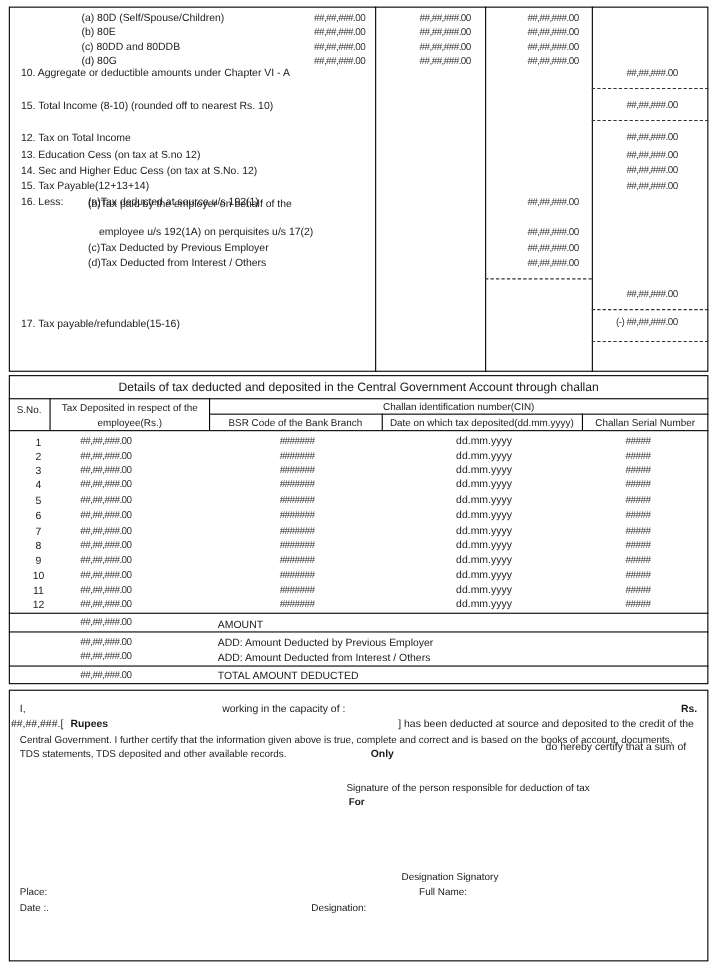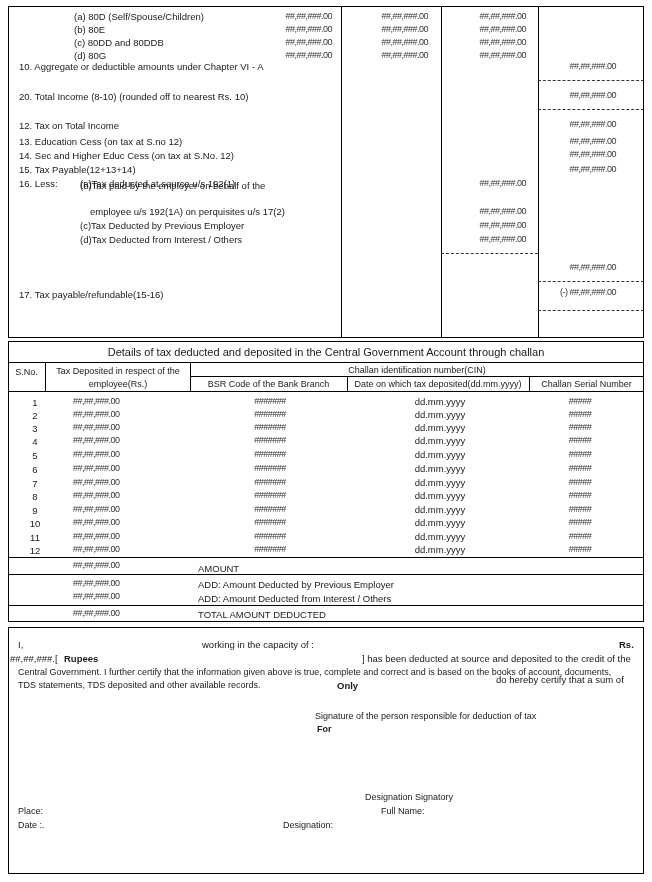--- a/index.html
+++ b/index.html
@@ -39,21 +39,21 @@
 
 <div class="abs" style="left:74px; top:50px;">(d) 80G</div>
 <div class="abs hash r" style="left:250px; top:50px; width:82px;">##,##,###.00</div>
 <div class="abs hash r" style="left:346px; top:50px; width:82px;">##,##,###.00</div>
 <div class="abs hash r" style="left:444px; top:50px; width:82px;">##,##,###.00</div>
 
 <div class="abs" style="left:19px; top:61px;">10. Aggregate or deductible amounts under Chapter VI - A</div>
 <div class="abs hash r" style="left:540px; top:61px; width:76px;">##,##,###.00</div>
 <div class="dline" style="left:538px; top:80px; width:106px;"></div>
 
-<div class="abs" style="left:19px; top:91px;">20. Total Income (8-10) (rounded off to nearest Rs. 10)</div>
+<div class="abs" style="left:19px; top:91px;">15. Total Income (8-10) (rounded off to nearest Rs. 10)</div>
 <div class="abs hash r" style="left:540px; top:90px; width:76px;">##,##,###.00</div>
 <div class="dline" style="left:538px; top:109px; width:106px;"></div>
 
 <div class="abs" style="left:19px; top:120px;">12. Tax on Total Income</div>
 <div class="abs hash r" style="left:540px; top:119px; width:76px;">##,##,###.00</div>
 
 <div class="abs" style="left:19px; top:136px;">13. Education Cess (on tax at S.no 12)</div>
 <div class="abs hash r" style="left:540px; top:136px; width:76px;">##,##,###.00</div>
 
 <div class="abs" style="left:19px; top:150px;">14. Sec and Higher Educ Cess (on tax at S.No. 12)</div>

